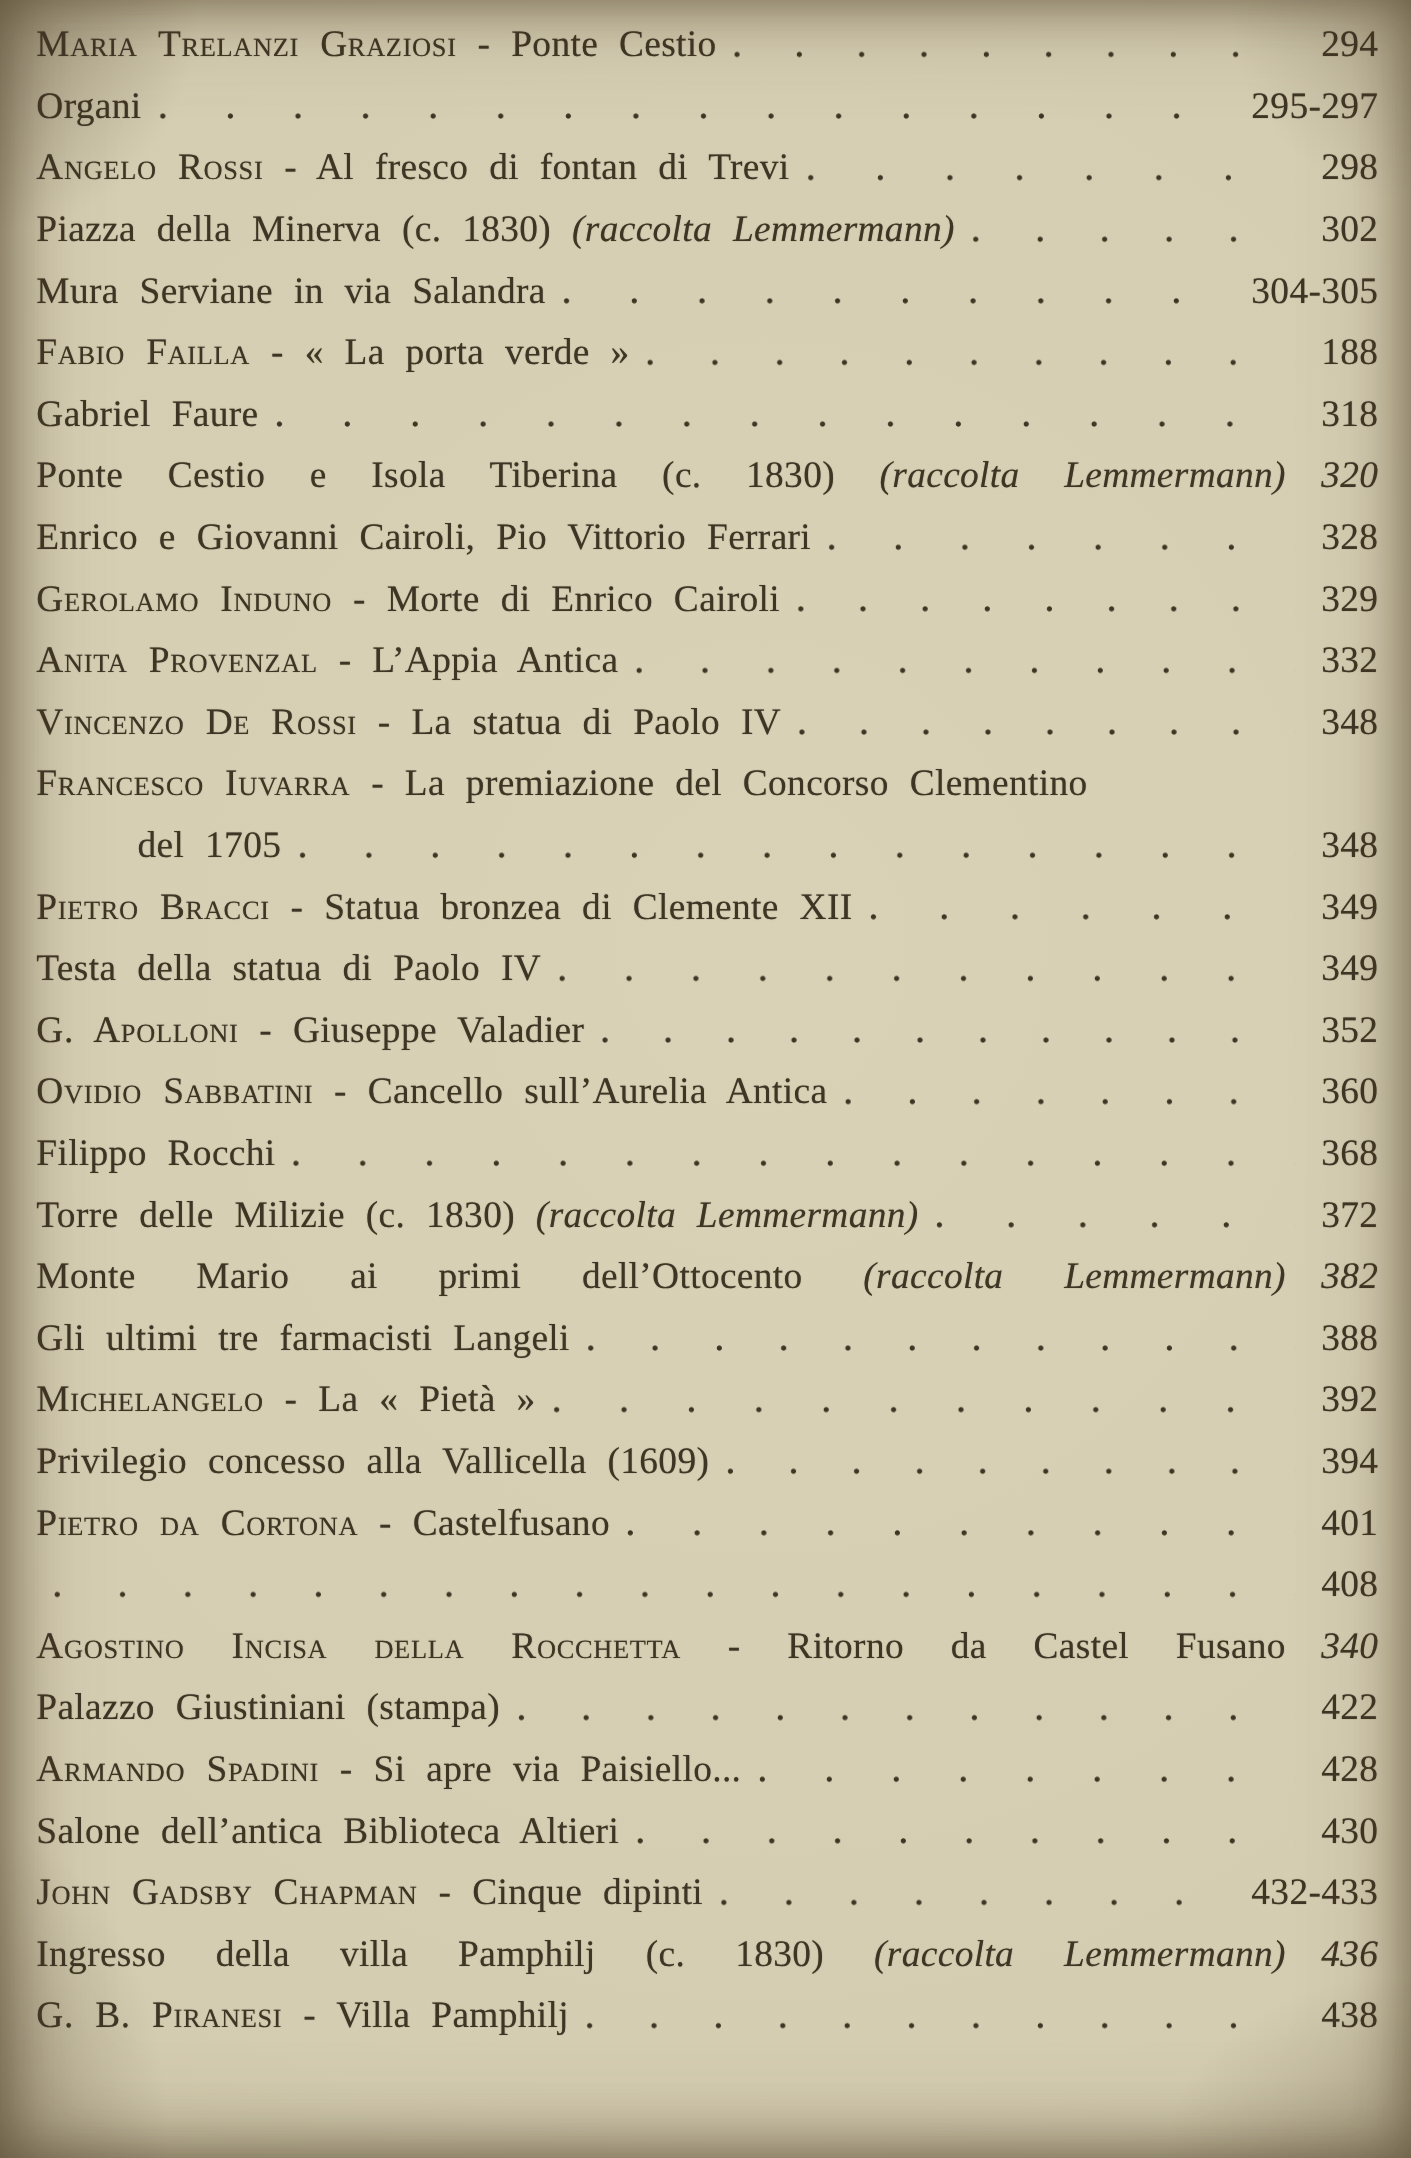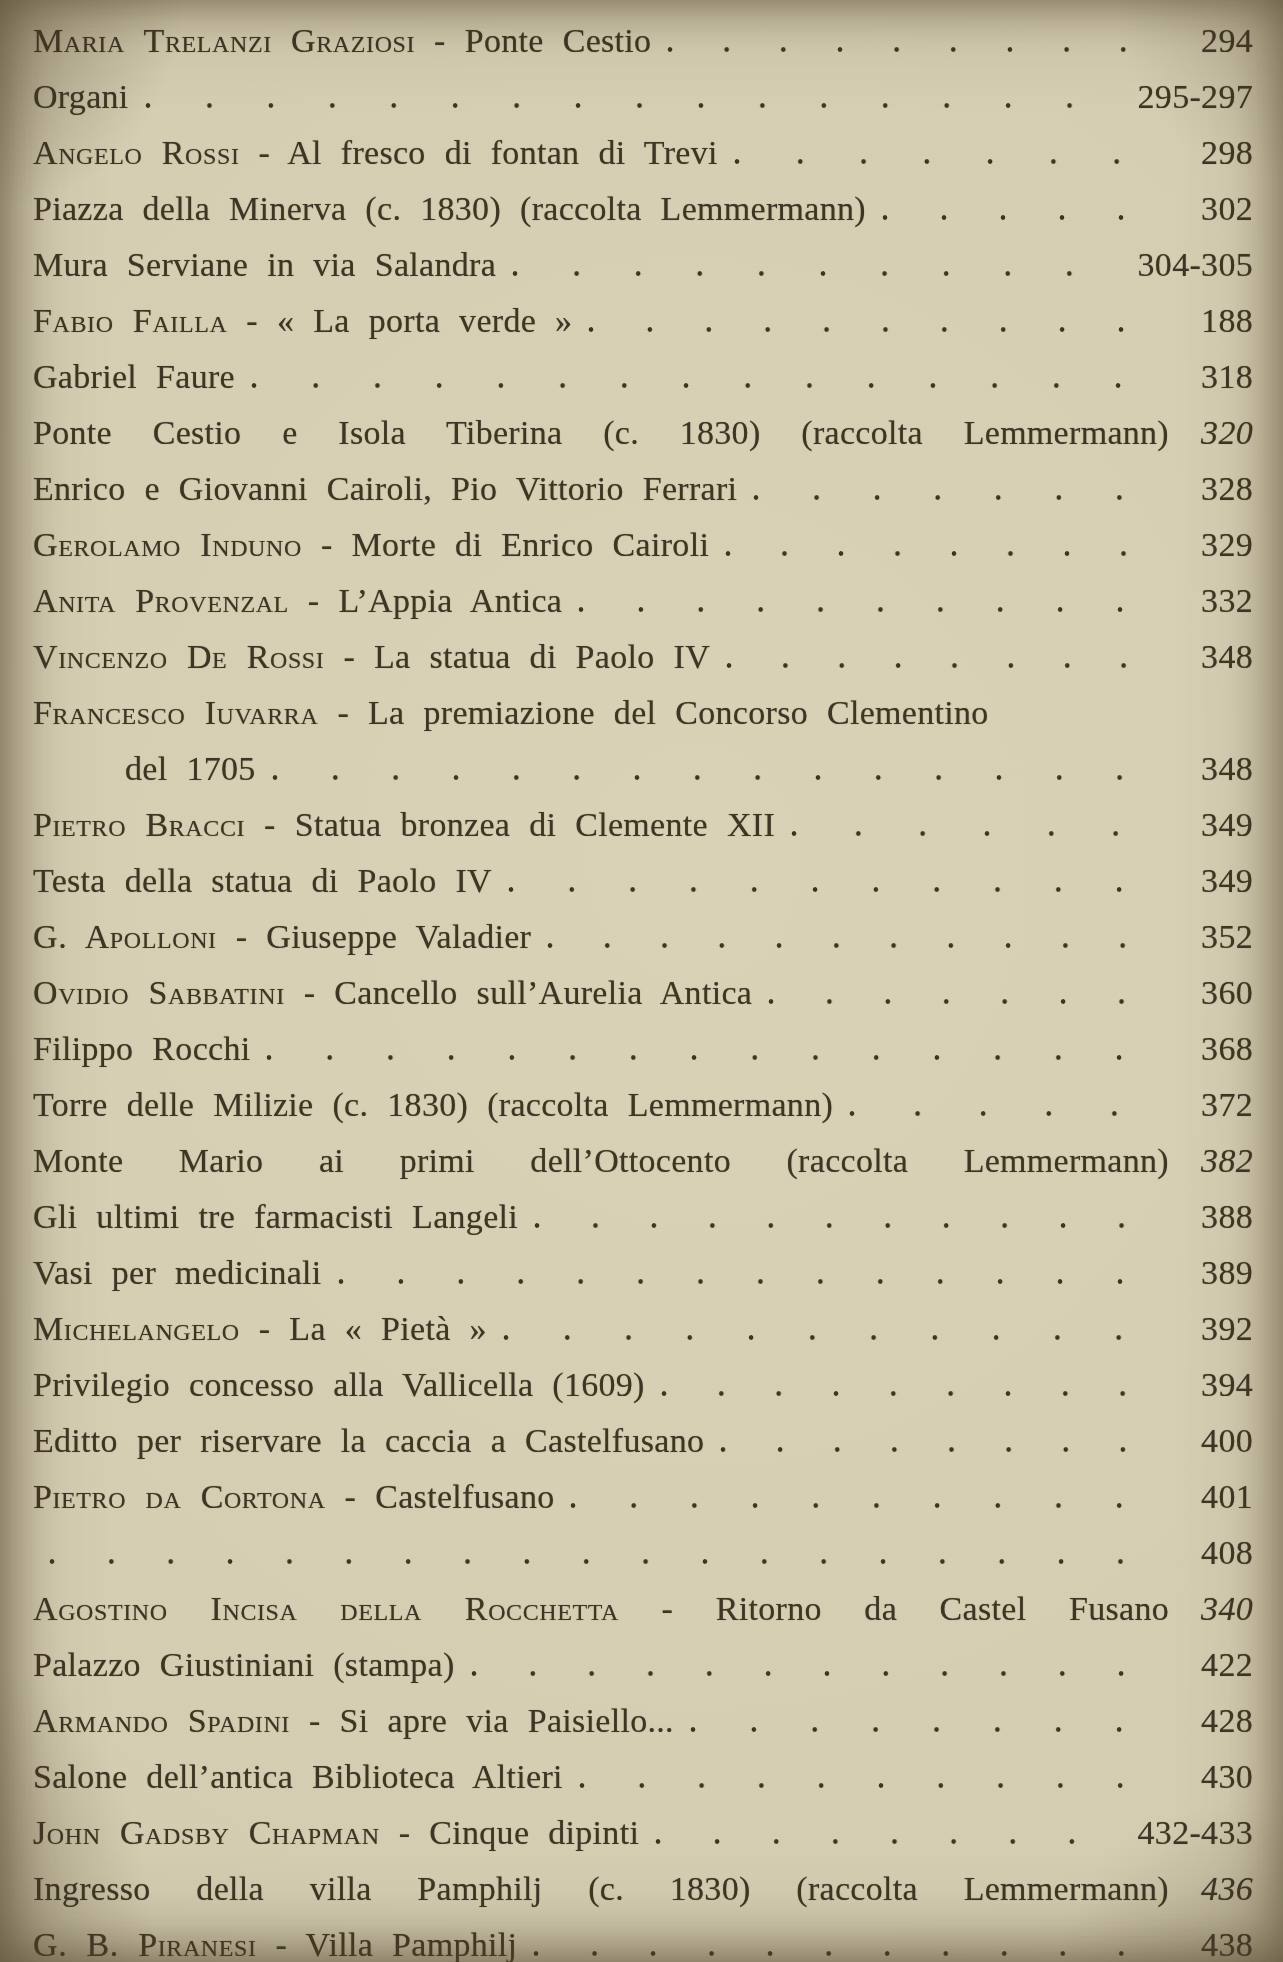--- a/index.html
+++ b/index.html
@@ -46,21 +46,21 @@
     line-height: 56px;
     letter-spacing: 0.3px;
     word-spacing: 0.30em;
     text-shadow: 0 0 1px rgba(63,53,36,0.55);
     white-space: nowrap;
   }
   .row.indent { padding-left: 92px; align-items: flex-end; }
   .txt { flex: 0 1 auto; min-width: 0; }
   .row.fill .txt { flex: 1 1 auto; text-align-last: justify; }
   .sc { font-variant: small-caps; letter-spacing: 0.6px; }
-  .it { }
+  .it { font-style: italic; }
   .leader {
     flex: 1 1 40px;
     min-width: 0;
     align-self: stretch;
     margin-left: 16px;
     margin-right: 10px;
     background-image: radial-gradient(circle 2.7px at 3px 3.5px, #3f3524 72%, rgba(63,53,36,0) 100%);
     background-size: 60px 7px;
     background-repeat: round no-repeat;
     background-position: 0 calc(100% - 16px);
@@ -181,38 +181,28 @@
     <span class="txt"><span>Monte Mario ai primi dell’Ottocento </span><span class="it">(raccolta Lemmermann)</span></span>
 
     <span class="pg">382</span>
   </div>
       <div class="row">
     <span class="txt"><span>Gli ultimi tre farmacisti Langeli</span></span>
     <span class="leader"></span>
     <span class="pg">388</span>
   </div>
       <div class="row">
-    <span class="txt"><span>Vasi per medicinali</span></span>
-    <span class="leader"></span>
-    <span class="pg">389</span>
-  </div>
-      <div class="row">
     <span class="txt"><span class="sc">Michelangelo</span><span> - La « Pietà »</span></span>
     <span class="leader"></span>
     <span class="pg">392</span>
   </div>
       <div class="row">
     <span class="txt"><span>Privilegio concesso alla Vallicella (1609)</span></span>
     <span class="leader"></span>
     <span class="pg">394</span>
-  </div>
-      <div class="row">
-    <span class="txt"><span>Editto per riservare la caccia a Castelfusano</span></span>
-    <span class="leader"></span>
-    <span class="pg">400</span>
   </div>
       <div class="row">
     <span class="txt"><span class="sc">Pietro da Cortona</span><span> - Castelfusano</span></span>
     <span class="leader"></span>
     <span class="pg">401</span>
   </div>
       <div class="row">
     <span class="leader"></span>
     <span class="pg">408</span>
   </div>

